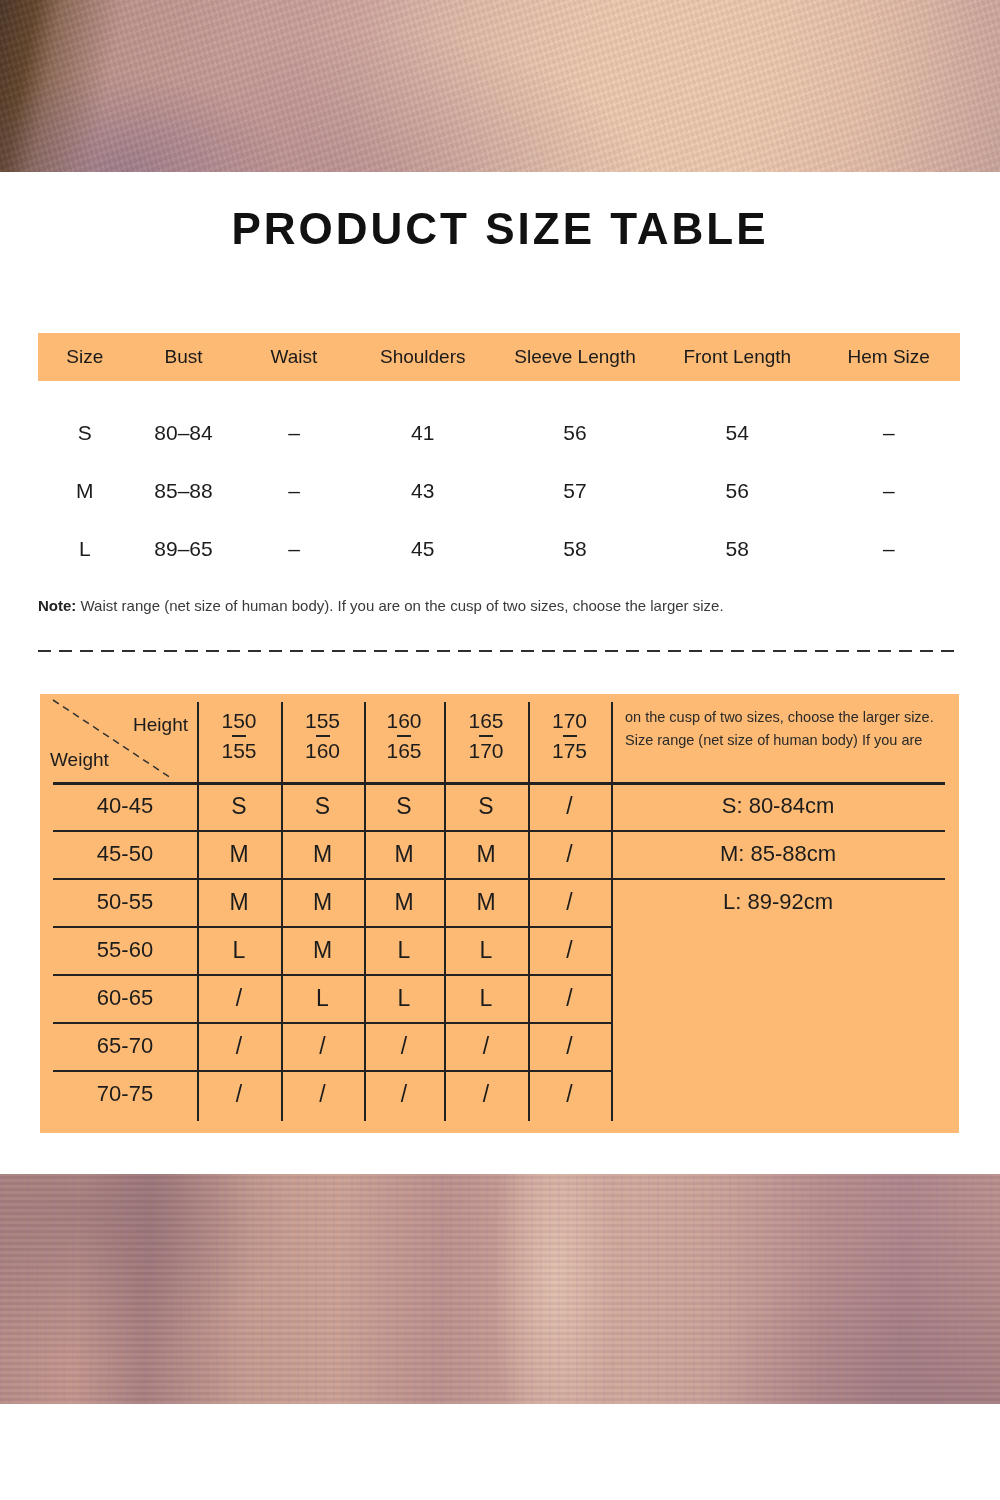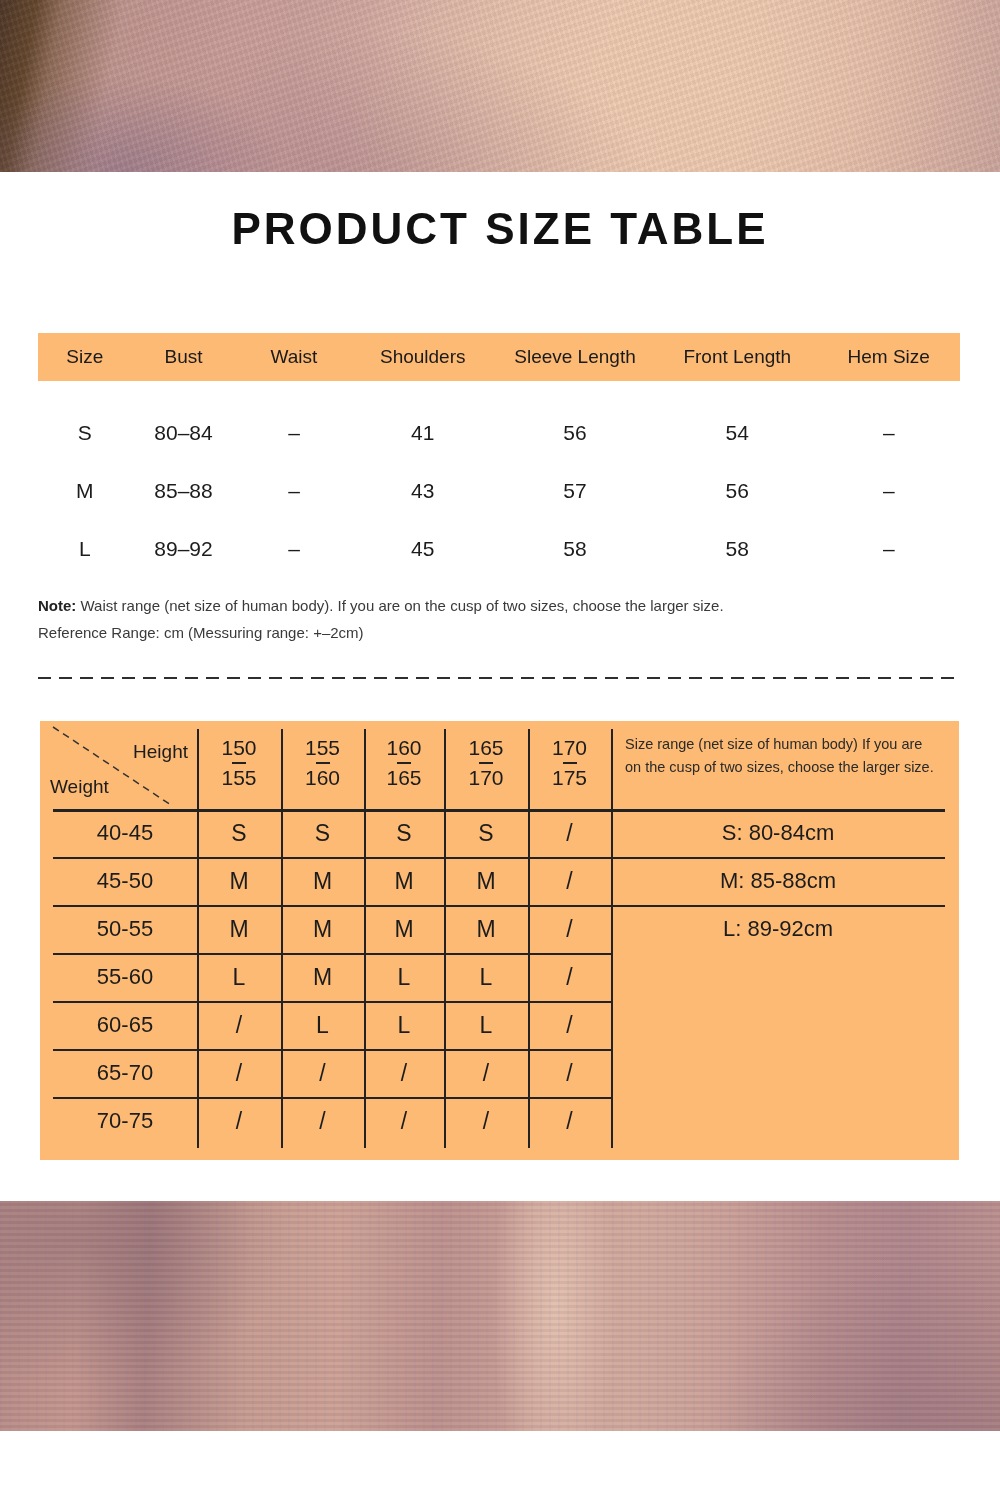--- a/index.html
+++ b/index.html
@@ -142,32 +142,31 @@
         <div class="cell w1">M</div>
         <div class="cell w2">85–88</div>
         <div class="cell w3">–</div>
         <div class="cell w4">43</div>
         <div class="cell w5">57</div>
         <div class="cell w6">56</div>
         <div class="cell w7">–</div>
       </div>
       <div class="st-row">
         <div class="cell w1">L</div>
-        <div class="cell w2">89–92</div>
+        <div class="cell w2">89–65</div>
         <div class="cell w3">–</div>
         <div class="cell w4">45</div>
         <div class="cell w5">58</div>
         <div class="cell w6">58</div>
         <div class="cell w7">–</div>
       </div>
     </div>
   </div>
 
   <p class="note"><b>Note:</b><span> Waist range (net size of human body). If you are on the cusp of two sizes, choose the larger size.</span></p>
-  <p class="note">Reference Range: cm (Messuring range: +–2cm)</p>
 
   <div class="dashed-divider"></div>
 
 
   <div class="trial-table">
 
     <svg class="corner-svg" width="157" height="88" viewBox="0 0 157 88">
       <line x1="13" y1="6" x2="131" y2="84" stroke="#333" stroke-width="1.5" stroke-dasharray="7 5"></line>
     </svg>
     <div class="corner-height">Height</div>
@@ -258,22 +257,22 @@
     <div class="tcell r5 c4">/</div>
     <div class="tcell r5 c5">/</div>
 
     <div class="tcell r6 c1">/</div>
     <div class="tcell r6 c2">/</div>
     <div class="tcell r6 c3">/</div>
     <div class="tcell r6 c4">/</div>
     <div class="tcell r6 c5">/</div>
 
     <div class="info-head">
+      <div>on the cusp of two sizes, choose the larger size.</div>
       <div>Size range (net size of human body) If you are</div>
-      <div>on the cusp of two sizes, choose the larger size.</div>
     </div>
     <div class="info-size r0">S: 80-84cm</div>
     <div class="info-size r1">M: 85-88cm</div>
     <div class="info-size r2">L: 89-92cm</div>
 
   </div>
 
   <div class="photo photo-bottom"></div>
 
 </div>

